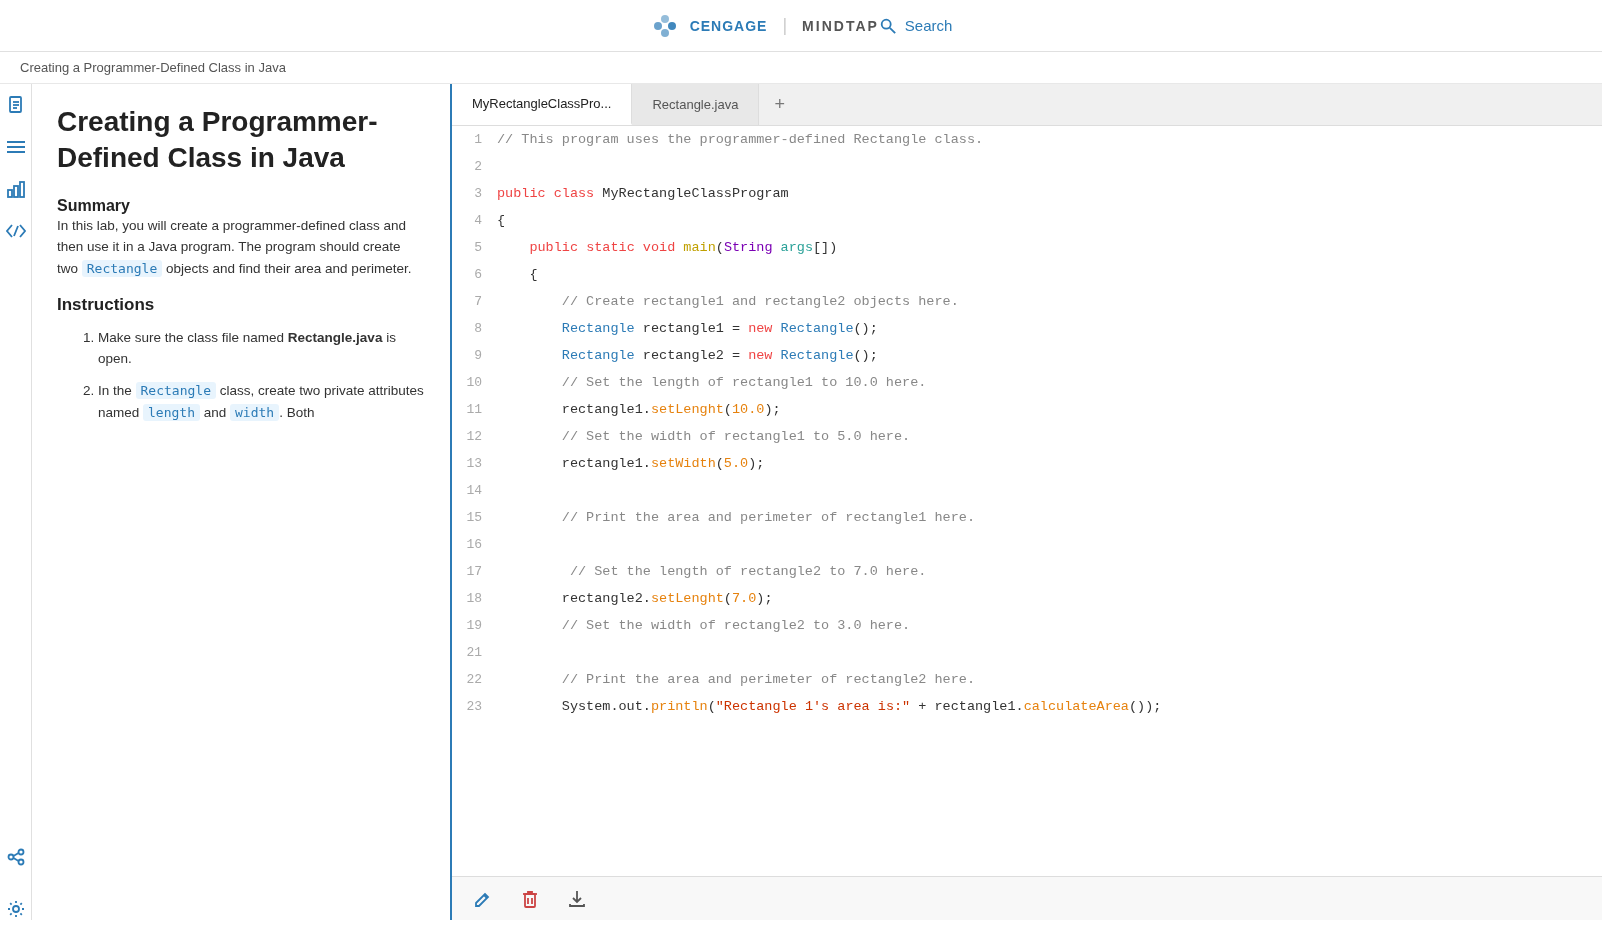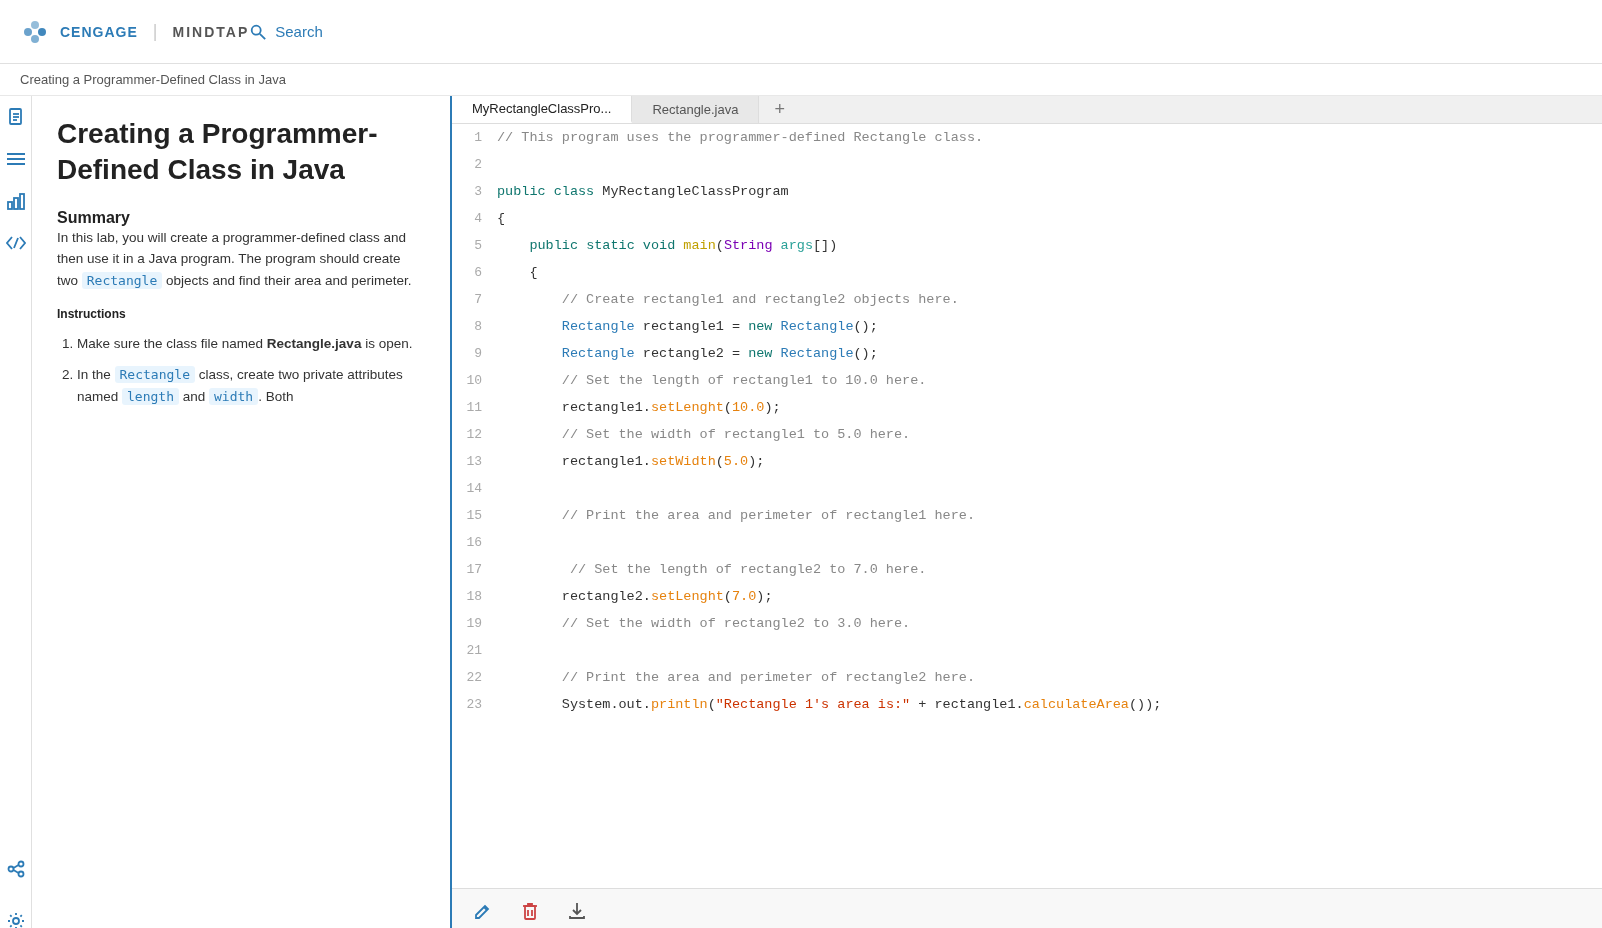--- a/index.html
+++ b/index.html
@@ -2,23 +2,23 @@
 <html><head>
   <meta charset="utf-8">
   <style>
     * { box-sizing: border-box; margin: 0; padding: 0; }
     body { font-family: Arial, sans-serif; font-size: 14px; background: #fff; overflow: hidden; width: 1602px; height: 928px; }
 
     
     .header {
       display: flex;
       align-items: center;
-      justify-content: flex-start;
+      justify-content: center;
       padding: 0 20px;
-      height: 64px;
+      height: 52px;
       background: #fff;
       border-bottom: 1px solid #e0e0e0;
     }
     .header-logo {
       display: flex;
       align-items: center;
       gap: 10px;
     }
     .logo-icon {
       width: 30px;
@@ -120,53 +120,54 @@
     }
     .inline-code {
       background: #e8f4fd;
       color: #2c7bb6;
       padding: 1px 5px;
       border-radius: 3px;
       font-family: monospace;
       font-size: 13px;
     }
     .instructions-heading {
-      font-size: 12px;
+      font-size: 17px;
       font-weight: bold;
       color: #222;
       margin-bottom: 12px;
     }
     .instructions-list {
       padding-left: 20px;
     }
     .instructions-list li {
       font-size: 13.5px;
       color: #333;
       line-height: 1.6;
       margin-bottom: 10px;
+      margin-left: 21px;
     }
     .bold-code {
       font-weight: bold;
     }
 
     
     .code-editor {
       flex: 1;
       display: flex;
       flex-direction: column;
       background: #f8f8f8;
     }
 
     
     .tab-bar {
       display: flex;
       align-items: center;
       background: #f0f0f0;
       border-bottom: 1px solid #ddd;
-      height: 28px;
+      height: 42px;
       padding-left: 0;
     }
     .tab {
       padding: 0 20px;
       height: 100%;
       display: flex;
       align-items: center;
       font-size: 13px;
       cursor: pointer;
       border-right: 1px solid #ddd;
@@ -214,21 +215,21 @@
       user-select: none;
       font-size: 13px;
     }
     .line-content {
       flex: 1;
       white-space: pre;
       color: #333;
     }
 
     
-    .kw-blue { color: #0f766e; font-weight: normal; }
+    .kw-blue { color: #ef4444; font-weight: normal; }
     .kw-purple { color: #7b00b4; }
     .kw-green { color: #2aa198; }
     .kw-yellow { color: #c0a000; }
     .comment { color: #888; }
     .method-call { color: #e6820e; }
     .number { color: #e6820e; }
     .string-val { color: #cc3300; }
     .class-name { color: #2c7bb6; }
 
     

